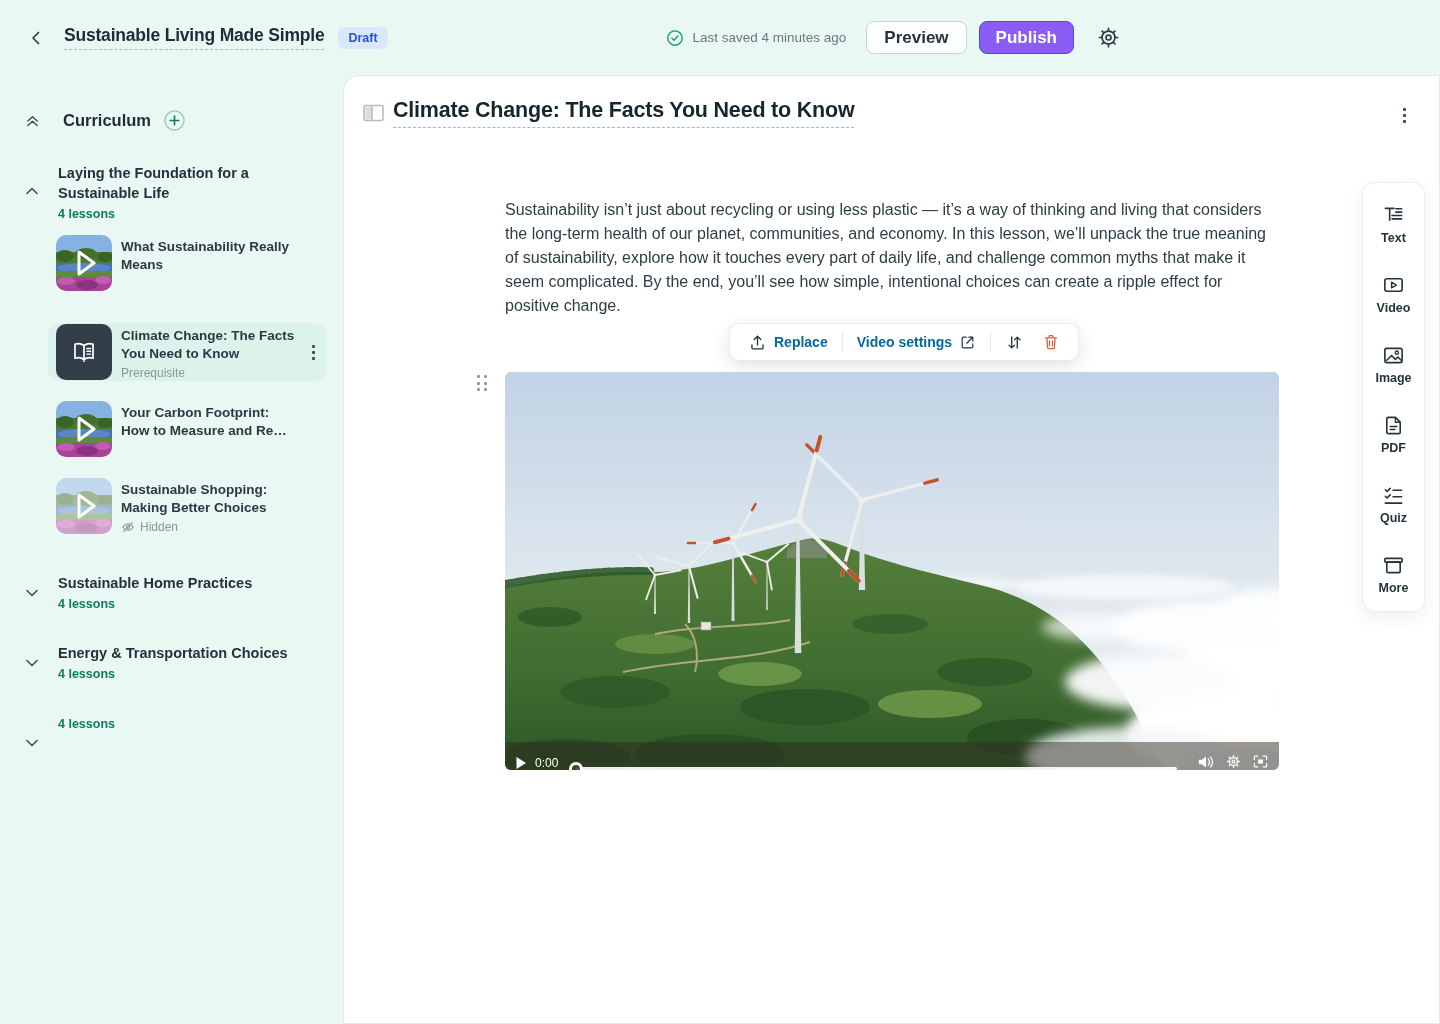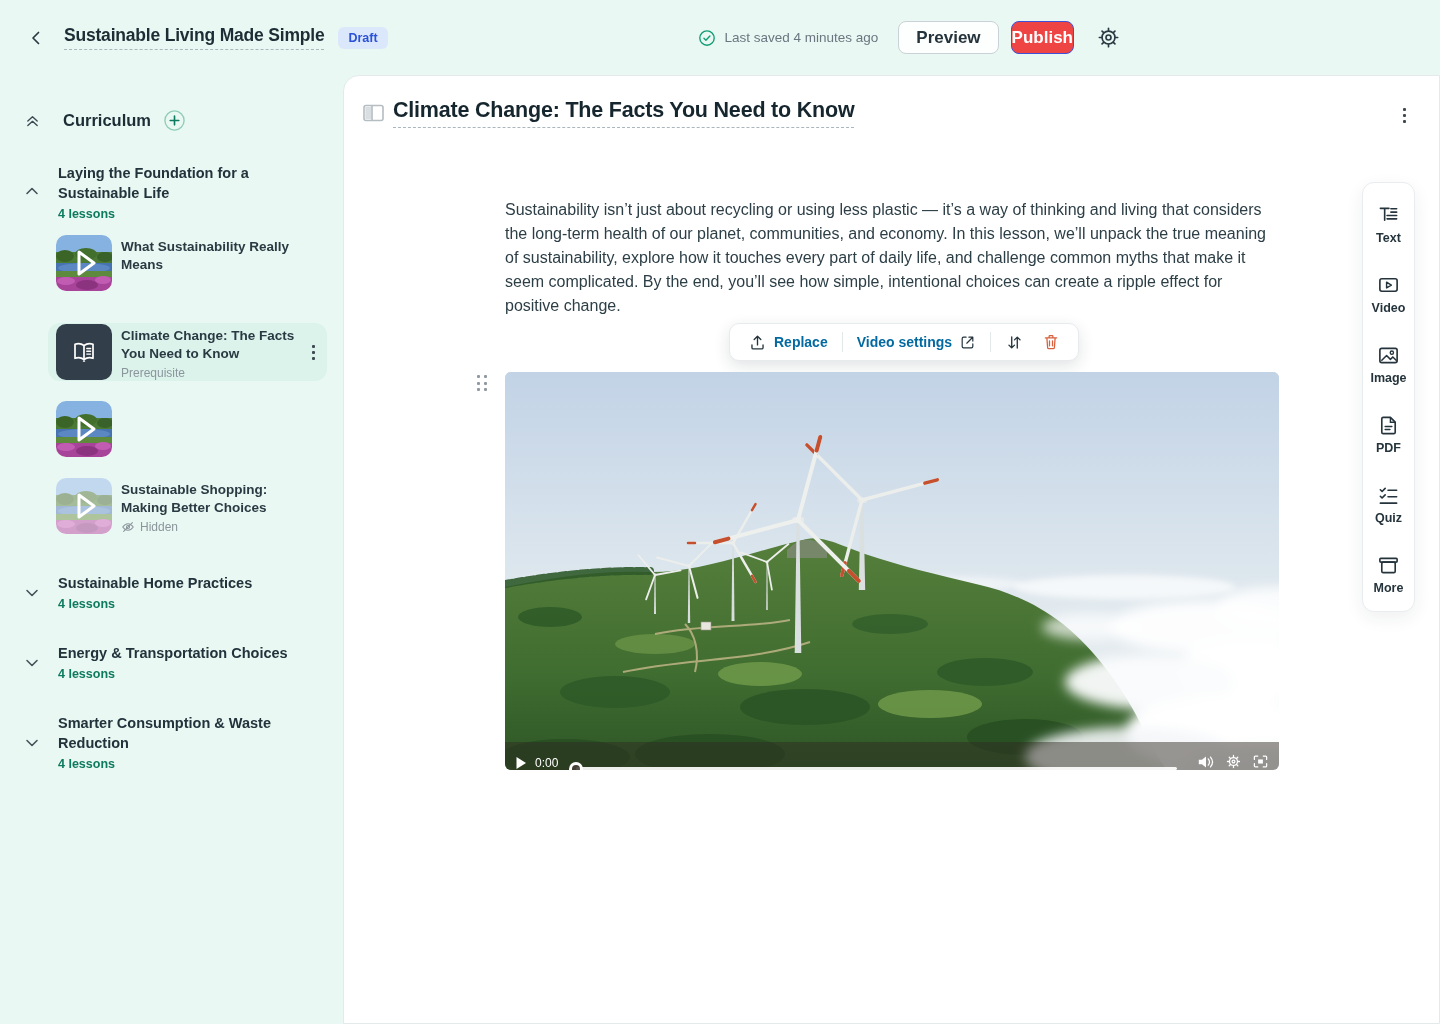--- a/index.html
+++ b/index.html
@@ -25,21 +25,21 @@
   .draft-badge {
     background:#dbe8fc; color:#2b52d6; font-size:12.5px; font-weight:600;
     padding:4px 10px; border-radius:6px; margin-left:2px;
   }
   .saved-group { margin-left:auto; display:flex; align-items:center; gap:8px; color:#6b7680; font-size:13.5px; }
   .btn {
     height:33px; border-radius:8px; font-size:17px; font-weight:600;
     display:flex; align-items:center; justify-content:center; cursor:pointer;
   }
   .btn-preview { background:#fdfefe; border:1px solid #c9d2d6; color:#25343c; padding:0 17px; margin-left:8px; }
-  .btn-publish { background:#ef4444; border:1px solid #3c50d9; color:#fff; padding:0 0; }
+  .btn-publish { background:#8b5cf6; border:1px solid #3c50d9; color:#fff; padding:0 16px; }
   .gear-btn { width:26px; height:26px; margin-left:10px; cursor:pointer; }
 
   
   #sidebar { position:absolute; top:75px; left:0; width:343px; height:949px; }
   .curriculum-row { position:absolute; top:34px; left:24px; display:flex; align-items:center; gap:12px; }
   .curriculum-title { font-size:16.5px; font-weight:700; color:#1d2d35; margin-left:10px; }
   .icon-btn { cursor:pointer; display:flex; align-items:center; justify-content:center; }
 
   .section-header { position:absolute; left:24px; width:300px; cursor:pointer; }
   .section-chevron { position:absolute; left:0; width:16px; height:16px; }
@@ -96,21 +96,21 @@
     background:rgba(48,42,34,.48); display:flex; align-items:flex-end; padding:0 10px; gap:8px;
   }
   .vc-time { color:#fff; font-size:12px; }
   .vc-track { flex:1; height:3px; background:rgba(255,255,255,.92); border-radius:2px; position:relative; margin-left:10px; cursor:pointer; }
   .vc-knob { position:absolute; left:-7px; top:50%; transform:translateY(-50%); width:14px; height:14px;
     border-radius:50%; border:3px solid #fff; background:rgba(70,64,56,.9); cursor:pointer; }
   .vc-right { display:flex; align-items:center; gap:10px; margin-left:12px; }
 
   
   #block-palette {
-    position:absolute; left:1018px; top:106px; width:53px; height:430px;
+    position:absolute; left:1018px; top:106px; width:63px; height:430px;
     background:#fff; border:1px solid #e9edf0; border-radius:12px;
     box-shadow:0 6px 18px rgba(25,40,50,.07);
     display:flex; flex-direction:column; align-items:center; padding:21px 0; gap:29px;
   }
   .palette-item { display:flex; flex-direction:column; align-items:center; gap:4px; cursor:pointer; }
   .palette-label { font-size:12.5px; font-weight:600; color:#25343c; }
 </style>
 </head>
 <body>
 
@@ -223,20 +223,23 @@
         <rect y="28" width="56" height="10" fill="#4773b0"></rect>
         <ellipse cx="28" cy="33" rx="26" ry="5" fill="#5b87c2"></ellipse>
         <rect y="36" width="56" height="8" fill="#5d8a3c"></rect>
         <rect y="42" width="56" height="14" fill="#a8439a"></rect>
         <ellipse cx="10" cy="46" rx="9" ry="4" fill="#c25cb3"></ellipse>
           <ellipse cx="31" cy="50" rx="11" ry="5" fill="#8c3380"></ellipse>
           <ellipse cx="47" cy="45" rx="8" ry="4" fill="#c25cb3"></ellipse>
         <path d="M23 17 L38 28 L23 39 Z" fill="none" stroke="#ffffff" stroke-width="3" stroke-linejoin="round"></path>
       </svg>
     </div>
+    <div class="lesson-text">
+      <div class="lesson-title">Your Carbon Footprint: How to Measure and Re…</div>
+    </div>
   </div>
 
   <div class="lesson-row" style="top:403px">
     <div class="thumb dim">
       <svg width="56" height="56" viewBox="0 0 56 56">
         <rect width="56" height="24" fill="#85b2e0"></rect>
         <rect y="17" width="56" height="14" fill="#4a7a33"></rect>
         <ellipse cx="9" cy="21" rx="9" ry="6" fill="#3a6527"></ellipse>
           <ellipse cx="30" cy="19" rx="11" ry="6" fill="#426f2c"></ellipse>
           <ellipse cx="49" cy="22" rx="8" ry="5" fill="#38622a"></ellipse>
@@ -276,21 +279,20 @@
         <path d="M3 5.5 L8 10.5 l5-5" fill="none" stroke="#45535b" stroke-width="1.6" stroke-linecap="round" stroke-linejoin="round"></path>
       </svg>
     <div class="section-title">Energy &amp; Transportation Choices</div>
     <div class="section-count">4 lessons</div>
   </div>
 
   <div class="section-header" style="top:638px">
     <svg class="section-chevron" style="top:22px" width="16" height="16" viewBox="0 0 16 16">
         <path d="M3 5.5 L8 10.5 l5-5" fill="none" stroke="#45535b" stroke-width="1.6" stroke-linecap="round" stroke-linejoin="round"></path>
       </svg>
-    <div class="section-title">Smarter Consumption &amp; Waste Reduction</div>
     <div class="section-count">4 lessons</div>
   </div>
 </div>
 
 <div id="main-card">
 
   <div class="panel-toggle">
     <svg width="21" height="18" viewBox="0 0 21 18">
       <rect x="1" y="1.5" width="19" height="15" rx="2" fill="none" stroke="#b3bdc2" stroke-width="1.6"></rect>
       <rect x="2.3" y="2.8" width="6" height="12.4" fill="#d8dee1"></rect>

